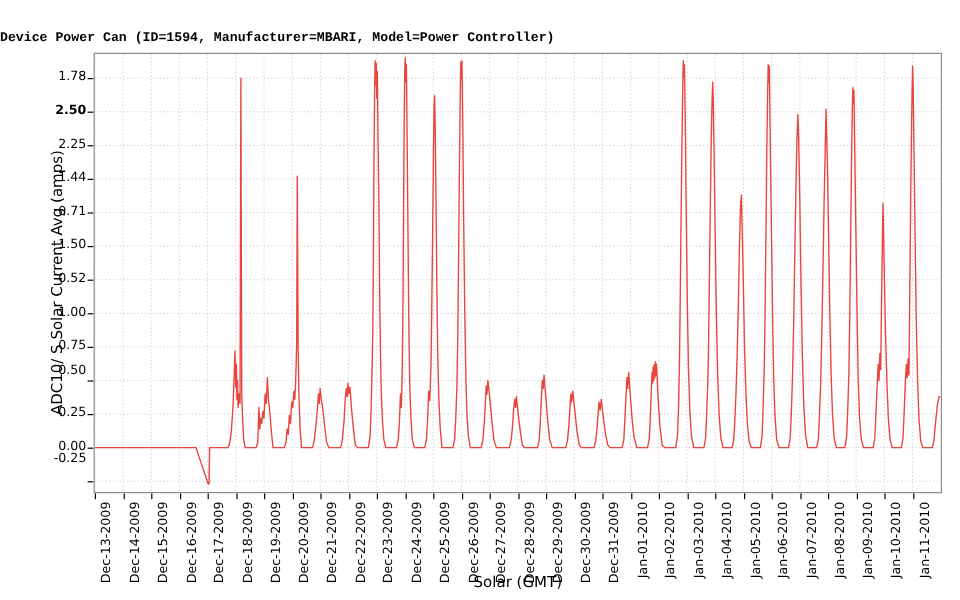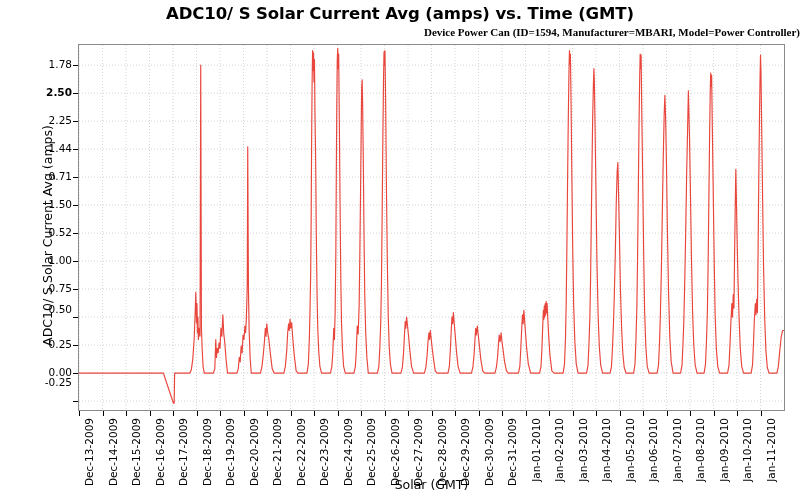--- a/index.html
+++ b/index.html
@@ -29,24 +29,24 @@
     font-size: 16.5px;
     font-weight: bold;
     letter-spacing: -0.1px;
     font-family: "DejaVu Sans", sans-serif;
   }
   #chart-subtitle {
     position: absolute;
     top: 26px;
     left: 0;
     width: 800px;
-    text-align: right;
+    text-align: left;
     font-size: 11px;
     font-weight: bold;
-    font-family: Liberation Serif, serif;
+    font-family: Liberation Mono, monospace;
   }
   #plot-area {
     position: absolute;
     left: 78px;
     top: 44px;
     width: 707px;
     height: 367px;
     box-sizing: border-box;
     border: 1px solid #8b8b8b;
     background: #ffffff;
@@ -119,21 +119,20 @@
     font-size: 12.5px;
     font-family: "DejaVu Sans", sans-serif;
     color: #000;
   }
 </style>
 </head>
 <body>
 
 <div id="figure">
 
-  <div id="chart-title">ADC10/ S Solar Current Avg (amps) vs. Time (GMT)</div>
   <div id="chart-subtitle">Device Power Can (ID=1594, Manufacturer=MBARI, Model=Power Controller)</div>
 
   <div id="ylabel">ADC10/ S Solar Current Avg (amps)</div>
   <div id="xlabel">Solar (GMT)</div>
 
   <div id="ytick-labels">
       <div class="ytick-label" style="top: 376px;">-0.25</div>
       <div class="ytick-label" style="top: 366.052px;">0.00</div>
       <div class="ytick-label" style="top: 338.061px;">0.25</div>
       <div class="ytick-label" style="top: 303px;">0.50</div>

